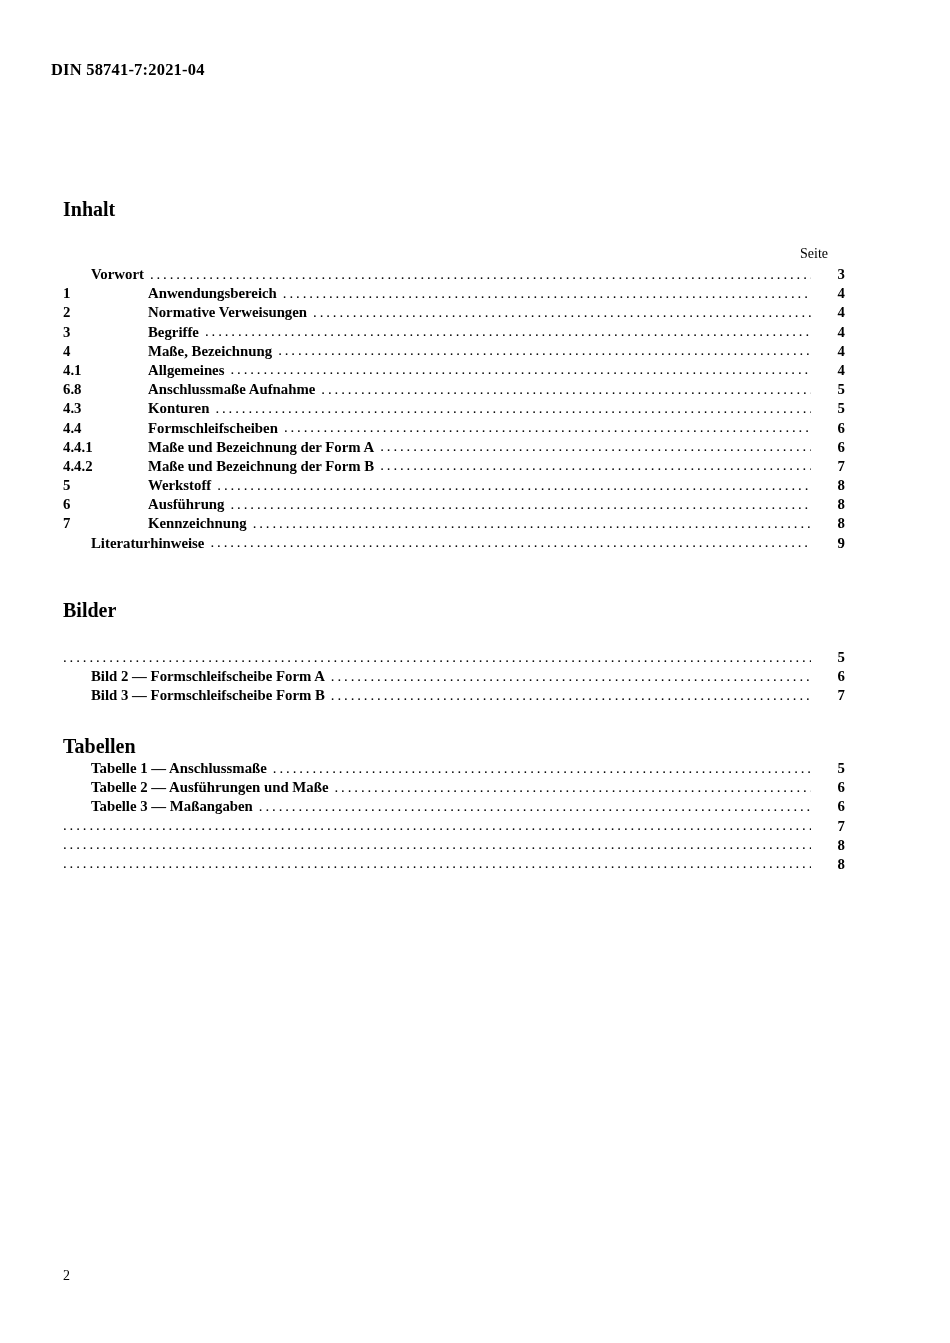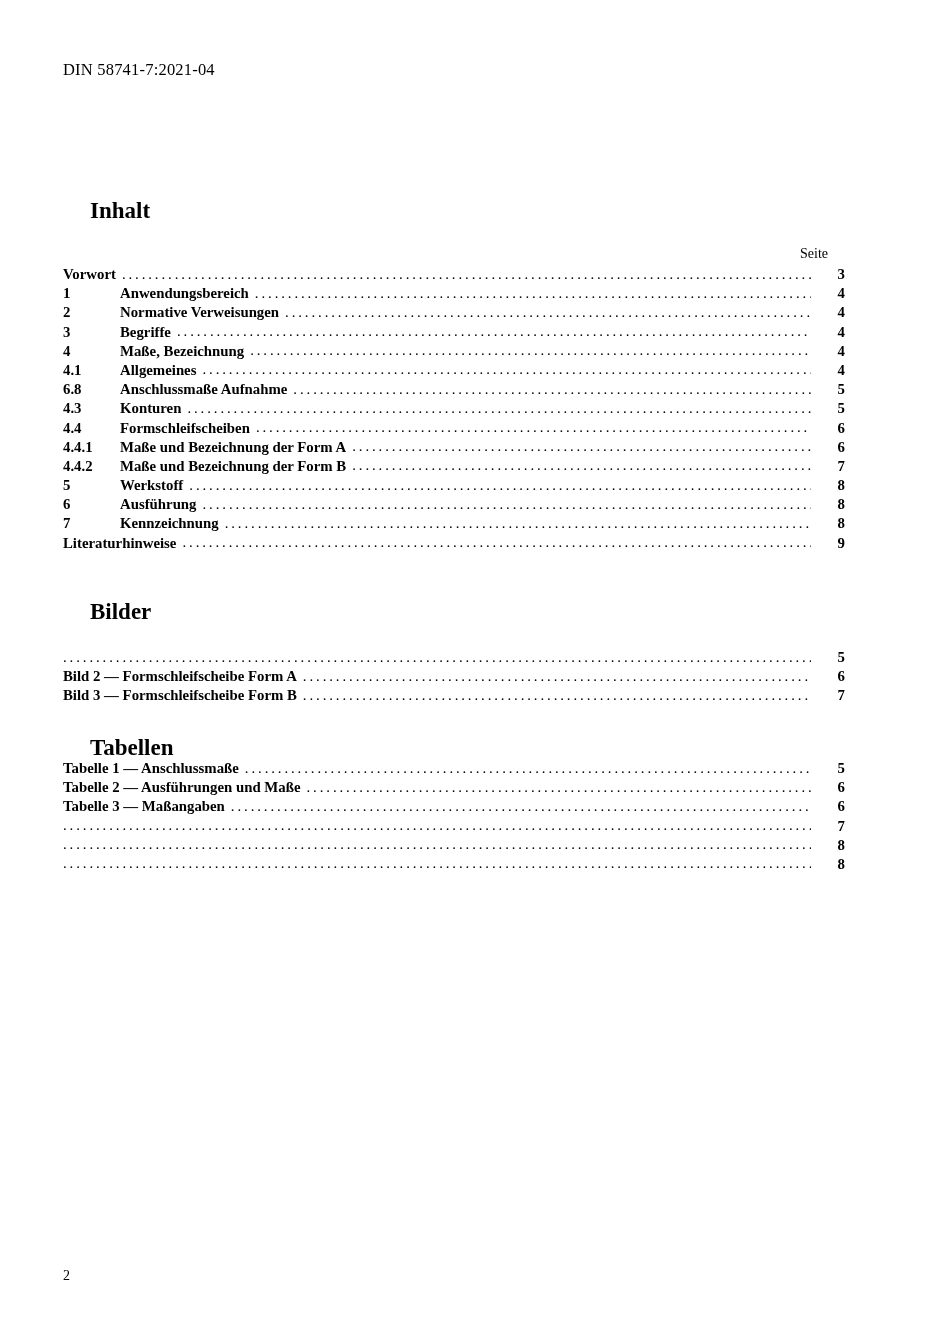--- a/index.html
+++ b/index.html
@@ -16,32 +16,31 @@
     overflow: hidden;
   }
   .page {
     position: absolute;
     left: 0; top: 0;
     width: 950px;
     height: 1343px;
   }
   .header {
     position: absolute;
-    left: 63px;
+    left: 51px;
     top: 60px;
     font-family: "Liberation Serif", serif;
-    font-weight: normal;
+    font-weight: bold;
     font-size: 16.5px;
     letter-spacing: 0.2px;
   }
   .section-title {
     font-family: "Liberation Serif", serif;
     font-weight: bold;
-    font-size: 23px;
-    margin-left: 27px;
+    font-size: 20px;
   }
   #inhalt-title {
     position: absolute;
     left: 63px;
     top: 198px;
   }
   #bilder-title {
     position: absolute;
     left: 63px;
     top: 599px;
@@ -79,20 +78,21 @@
   }
   .toc-num {
     flex: 0 0 auto;
     width: 57px;
     font-weight: bold;
   }
   .toc-label {
     flex: 0 0 auto;
     font-weight: bold;
     padding-right: 6px;
+    margin-left: 28px;
   }
   .dots {
     flex: 1 1 auto;
     overflow: hidden;
     white-space: nowrap;
     font-weight: normal;
     letter-spacing: 2.9px;
     font-size: 14.8px;
     color: #000;
     position: relative;

